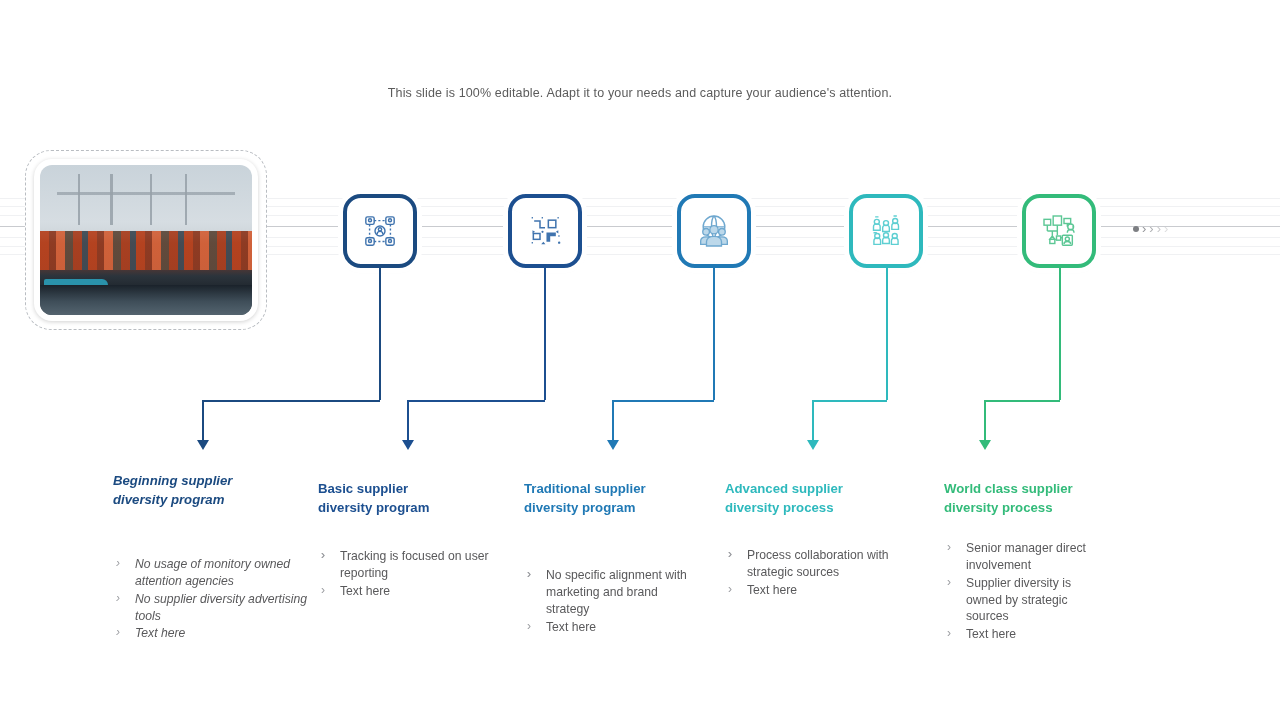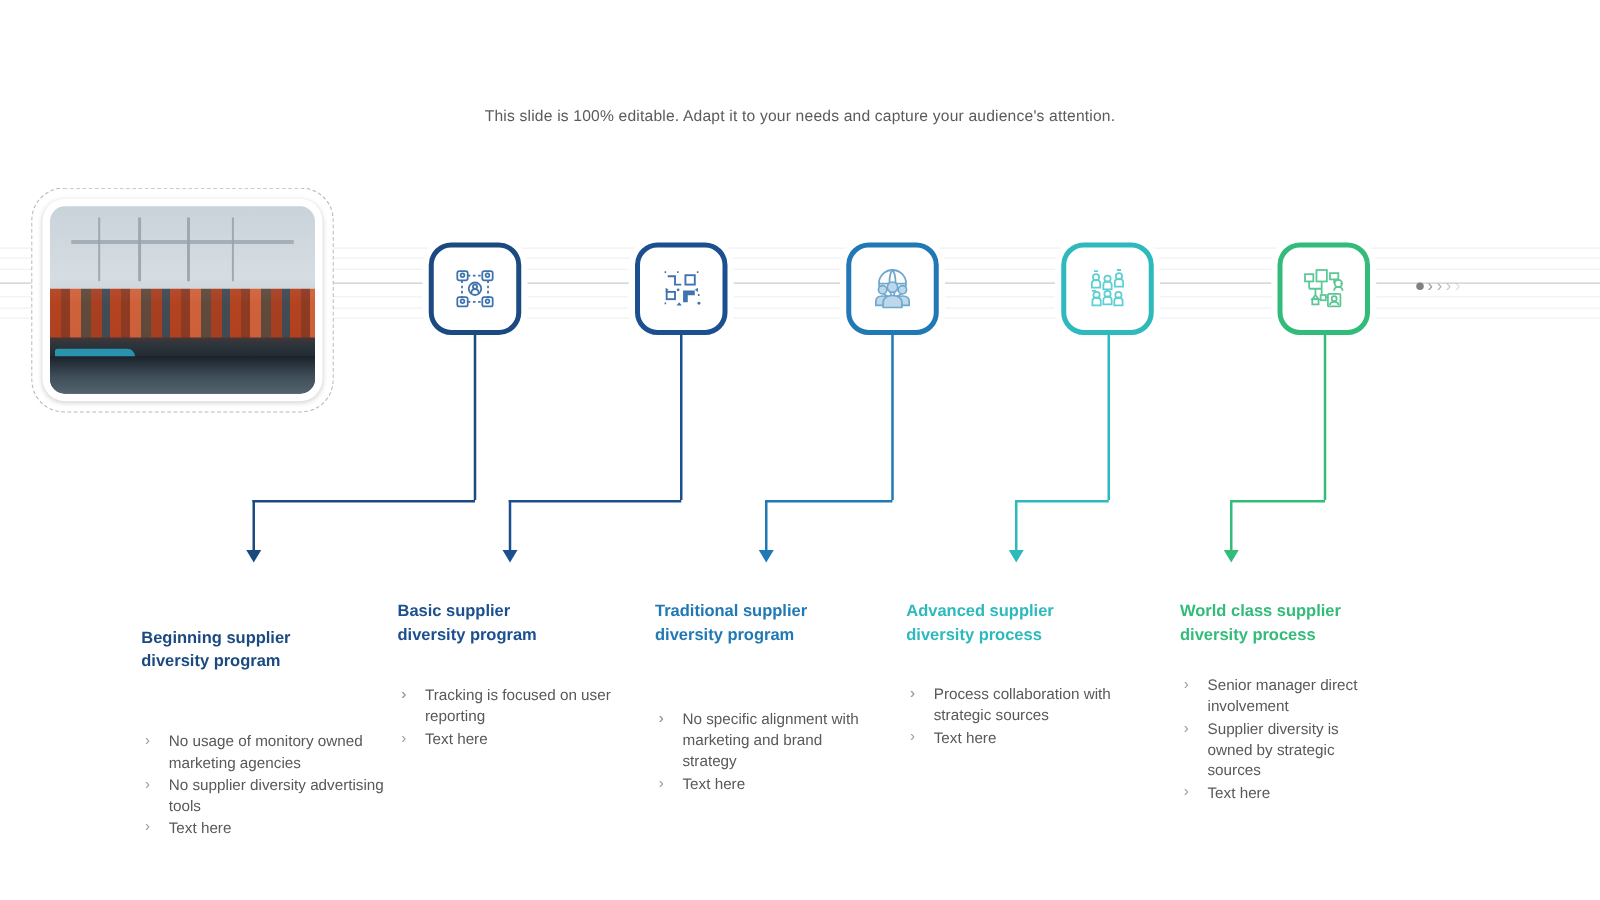--- a/index.html
+++ b/index.html
@@ -272,25 +272,25 @@
       </g>
     </svg>
   </div>
   <div class="conn" style="--c:#33bb7a; left:972px; top:266px; width:100px; height:190px;">
     <div class="vtop" style="left:87px; top:0; height:134px;"></div>
     <div class="hbar" style="left:12px; top:134px; width:76px;"></div>
     <div class="vdrop" style="left:12px; top:134px; height:42px;"></div>
     <div class="head" style="left:6.5px; top:174px;"></div>
   </div>
 
-  <div class="col" style="--c:#1b4a80; left:113px; top:501px; width:195px;">
+  <div class="col" style="--c:#1b4a80; left:113px; top:472px; width:195px;font-style:italic;">
     <h3>Beginning supplier
 diversity program</h3>
     <ul style="margin-top:47px">
-      <li><span class="bchev">›</span><span>No usage of monitory owned marketing agencies</span></li>
+      <li><span class="bchev">›</span><span>No usage of monitory owned attention agencies</span></li>
       <li><span class="bchev">›</span><span>No supplier diversity advertising tools</span></li>
       <li><span class="bchev">›</span><span>Text here</span></li>
     </ul>
   </div>
 
   <div class="col" style="--c:#1c4f90; left:318px; top:480px; width:180px;">
     <h3>Basic supplier
 diversity program</h3>
     <ul style="margin-top:31px">
       <li><span class="bchev">›</span></li>

